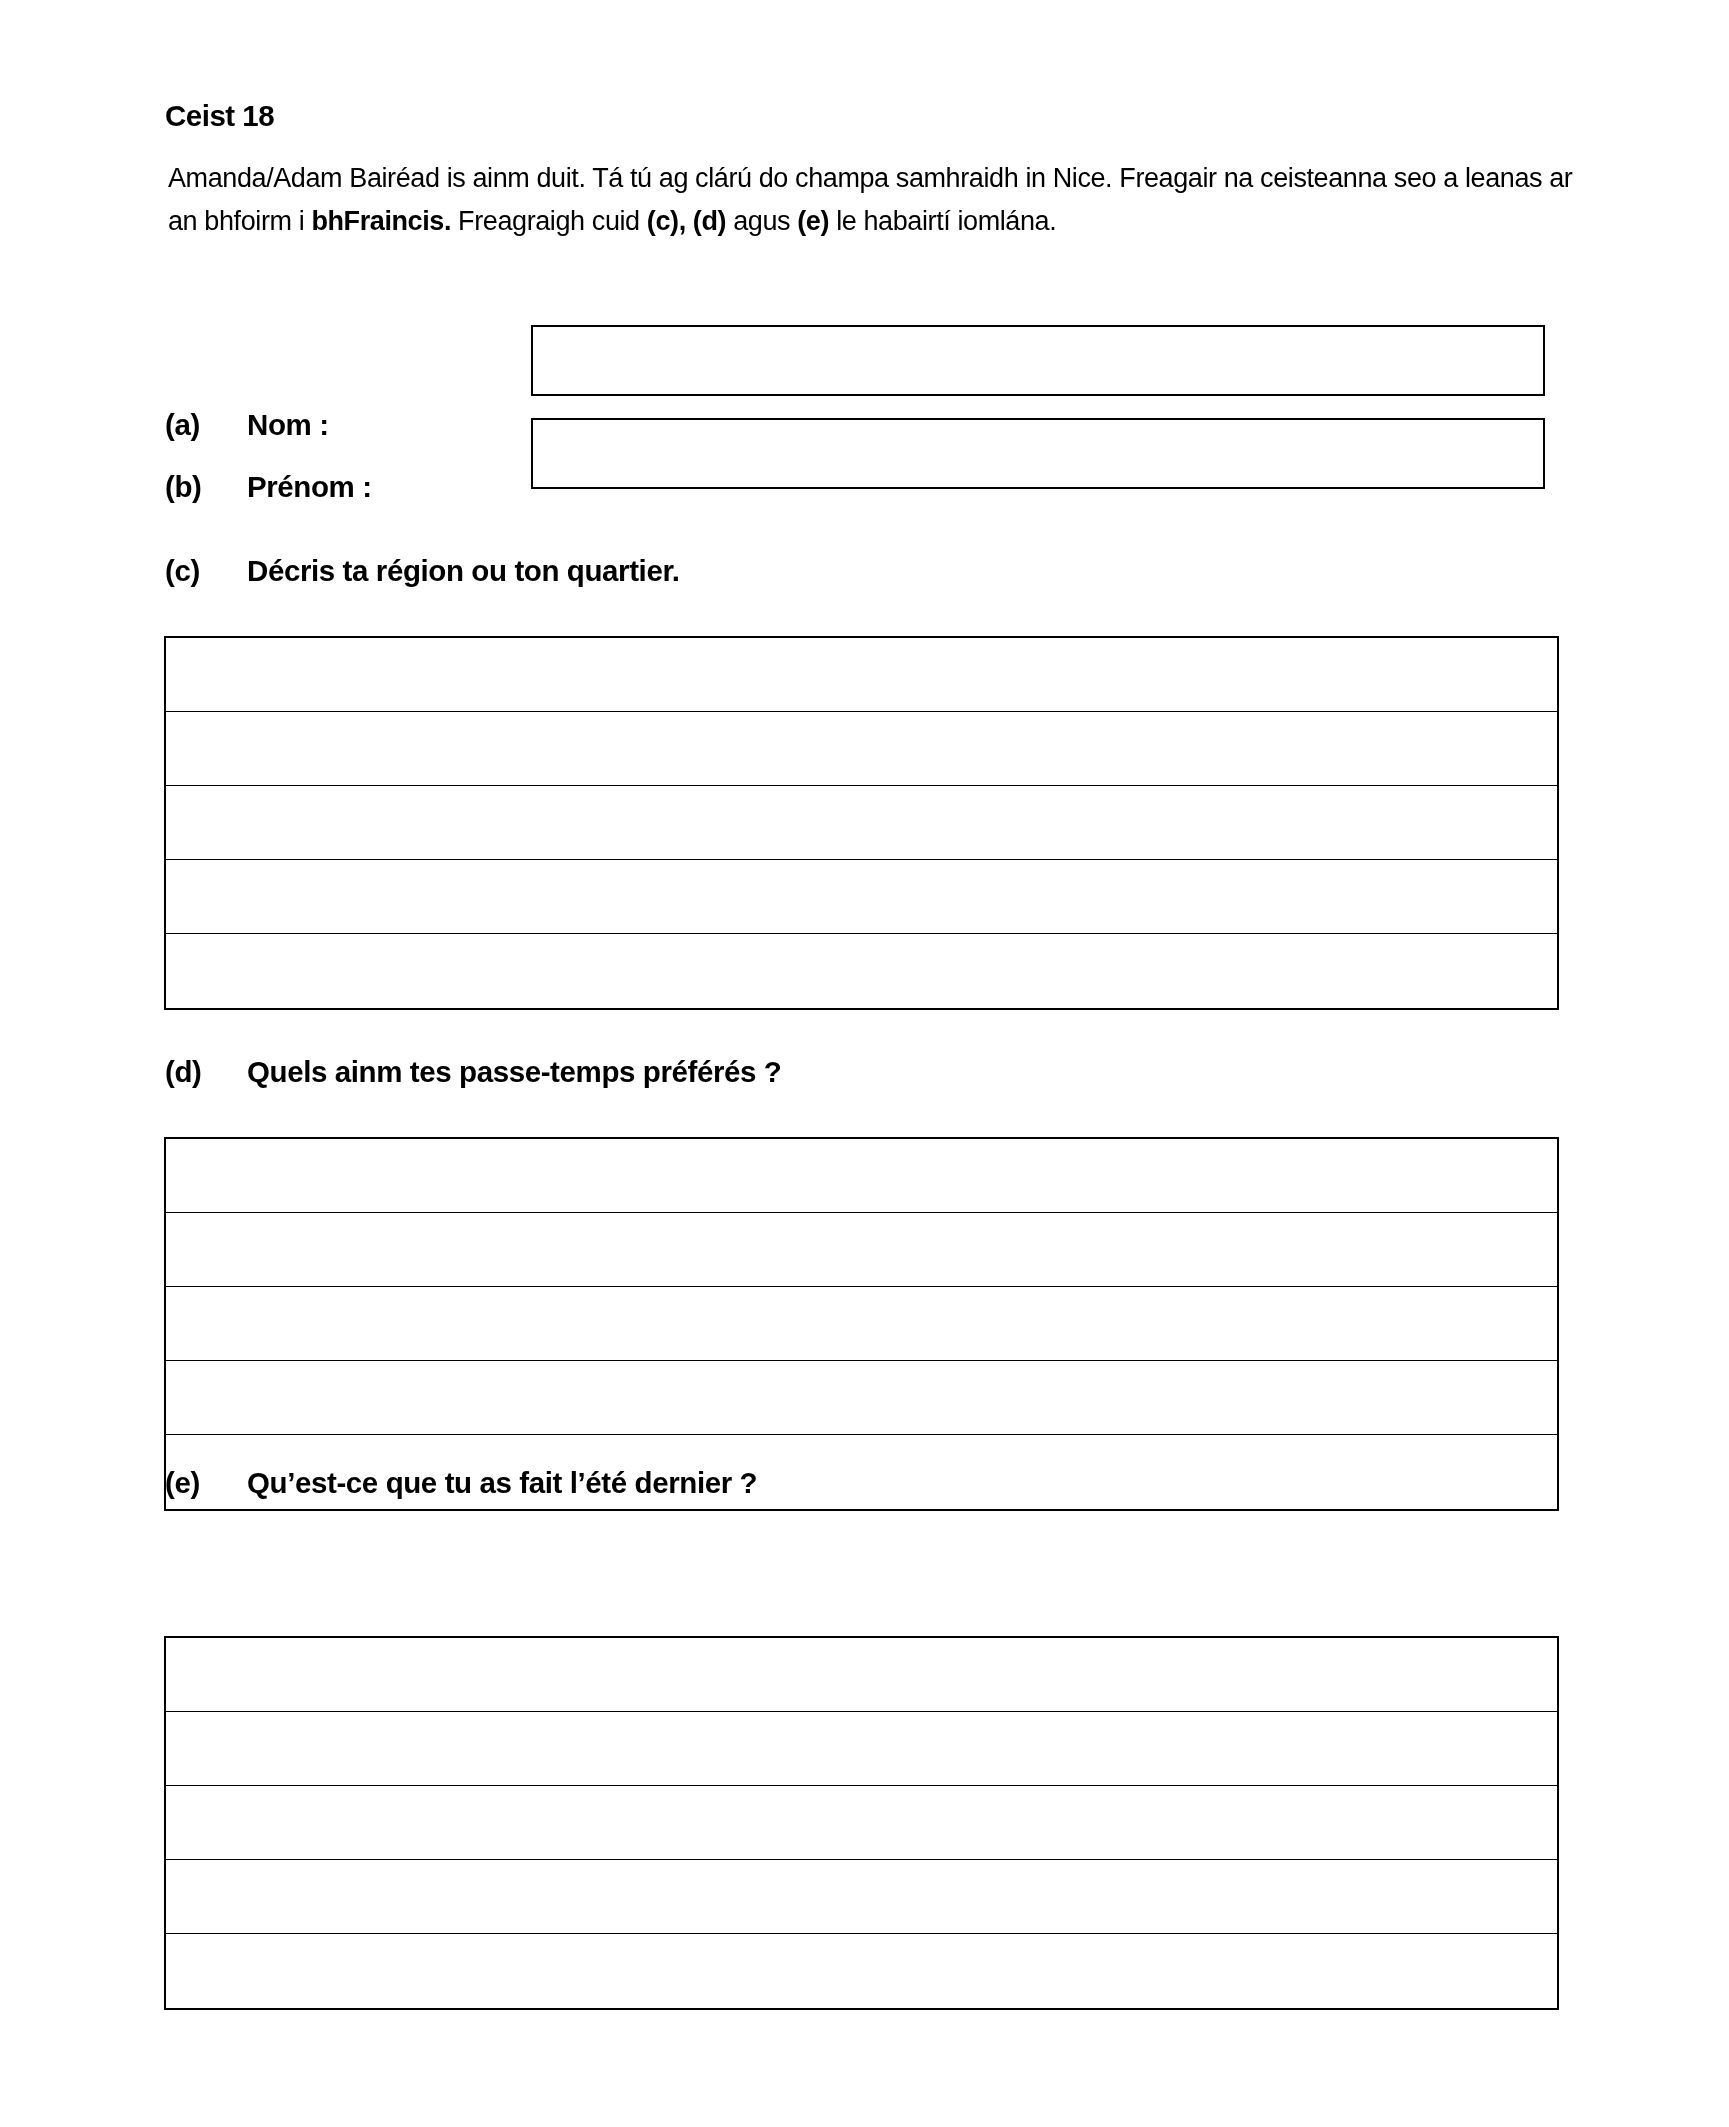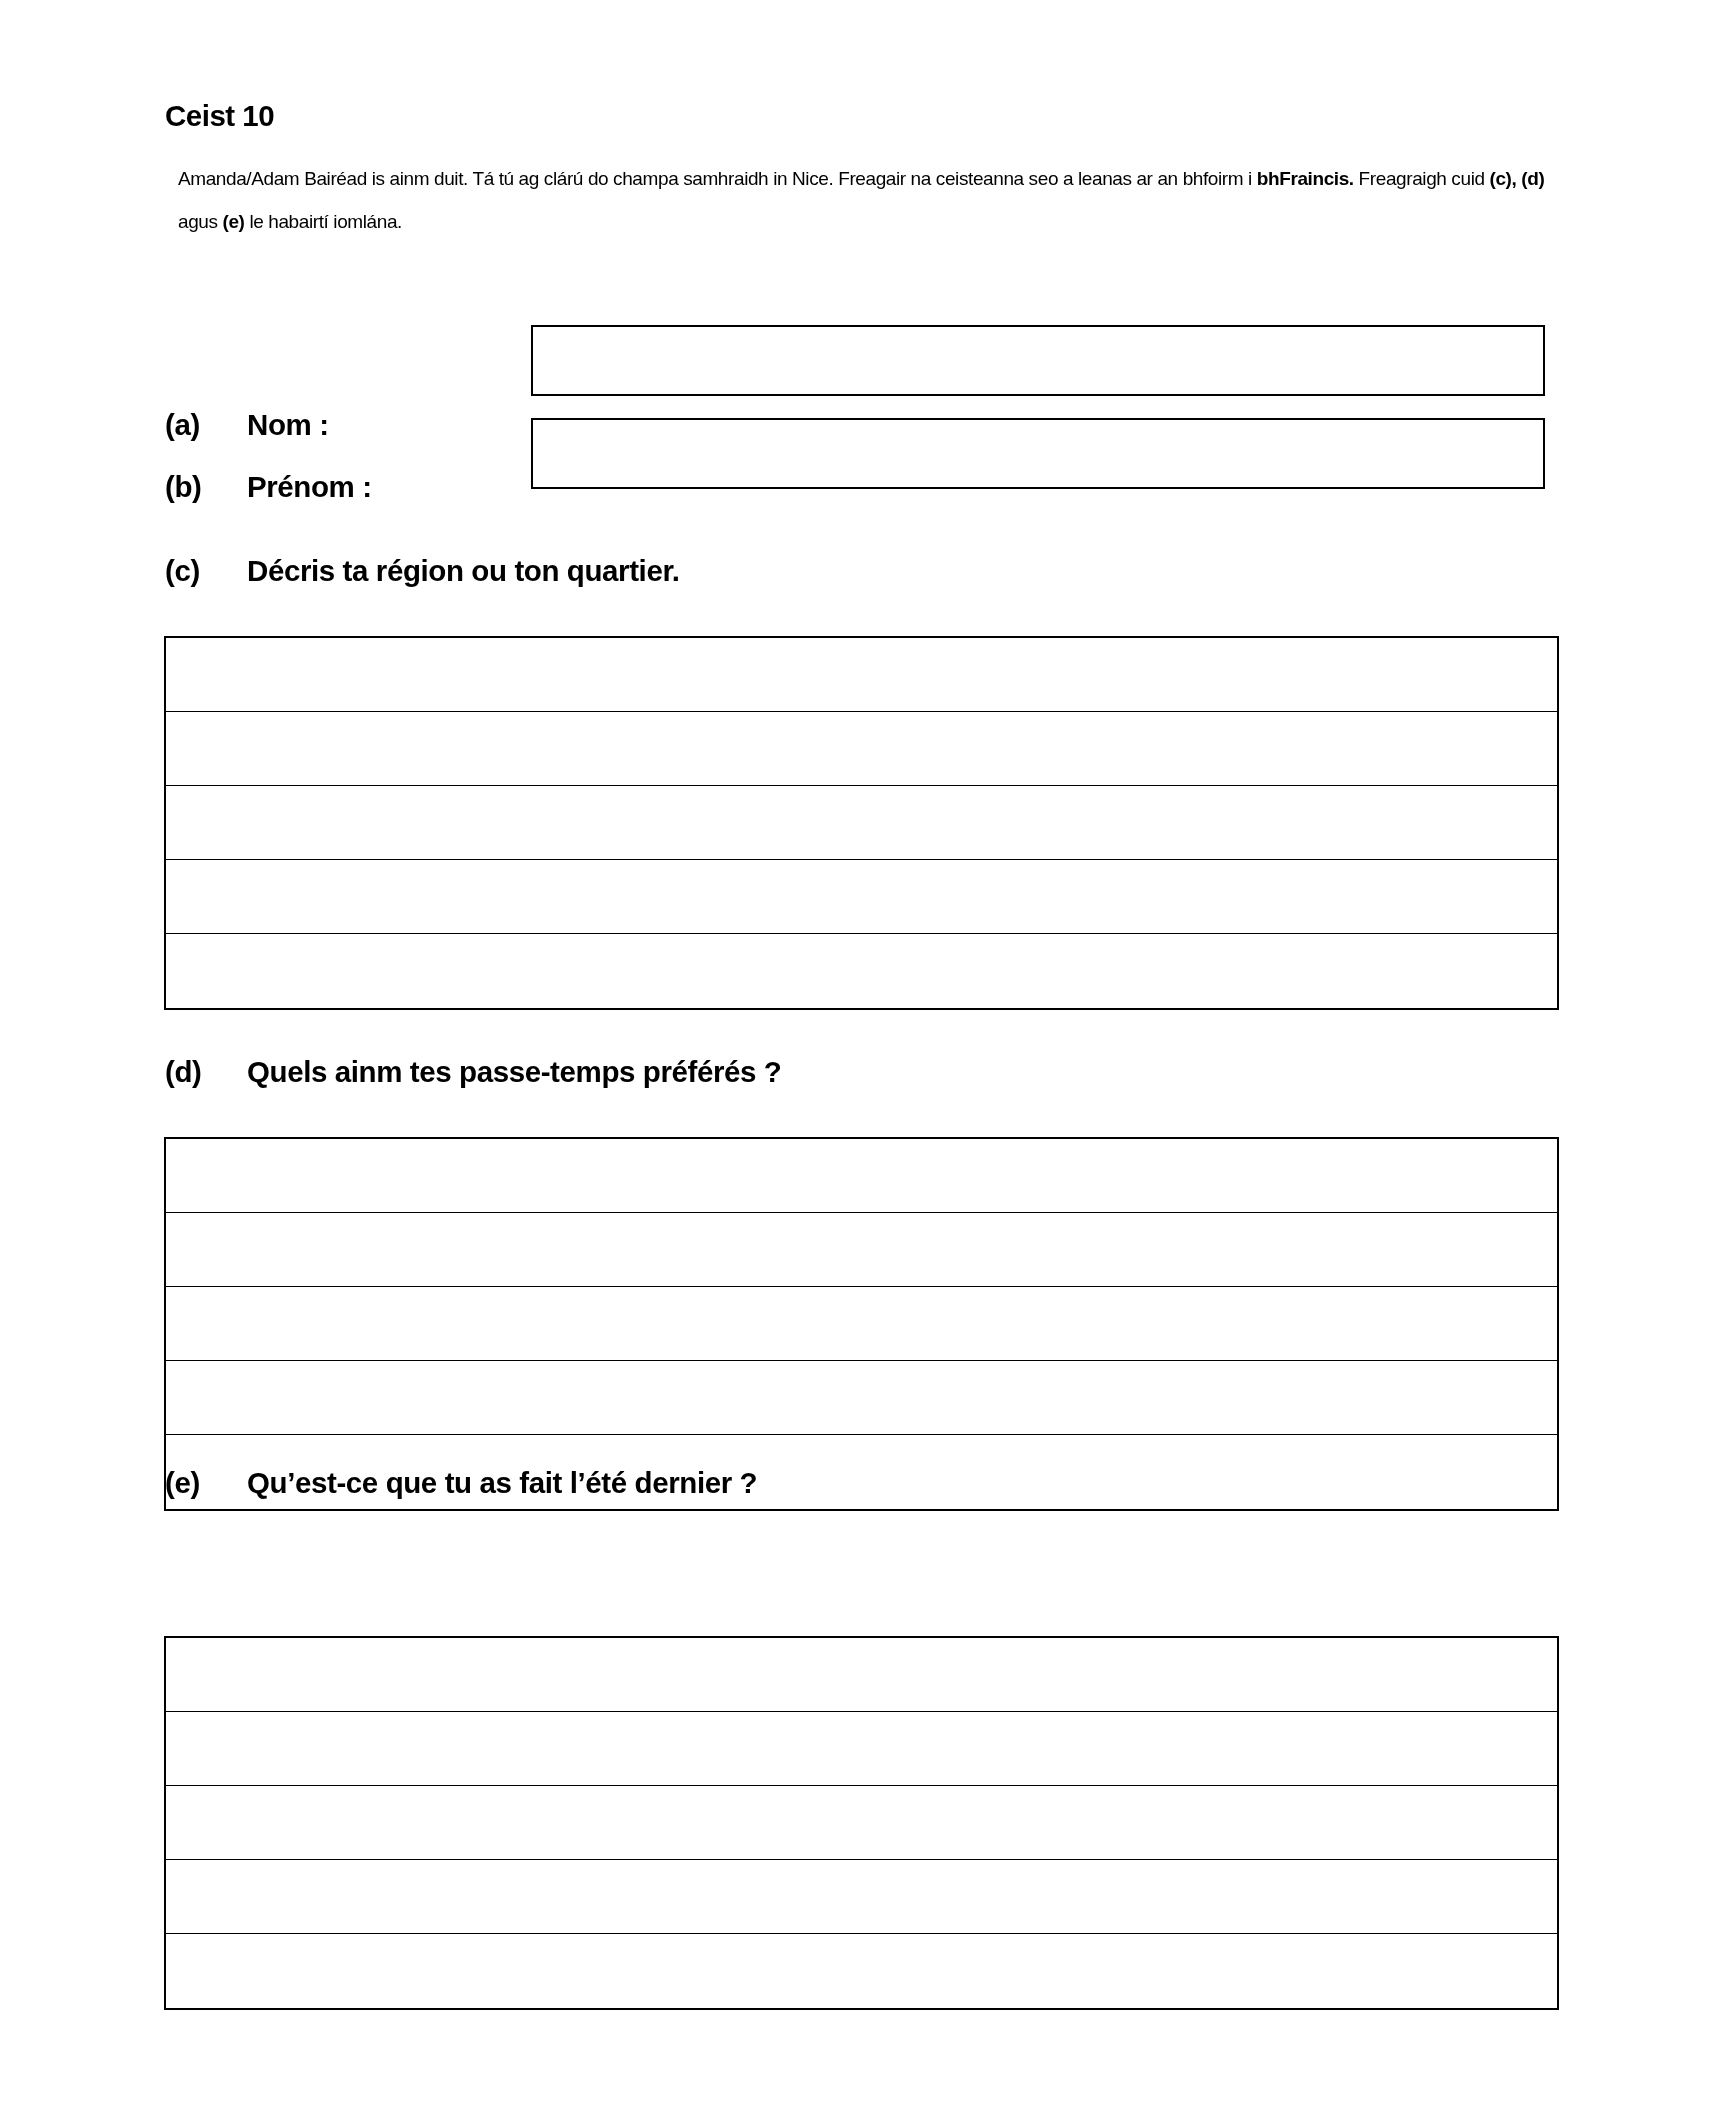--- a/index.html
+++ b/index.html
@@ -1,30 +1,30 @@
 <!DOCTYPE html>
 <html style="font-size:15px"><head>
 <meta charset="utf-8">
 <style>
   html, body { margin:0; padding:0; background:#ffffff; }
   body { width:1729px; height:2128px; position:relative; font-family:"Liberation Sans", sans-serif; color:#000; overflow:hidden; }
   .title { position:absolute; left:165px; top:99px; font-size:29.5px; font-weight:bold; letter-spacing:-0.5px; }
-  .intro { position:absolute; left:178px; top:157px; width:1408px; font-size:19px; line-height:43px; letter-spacing:-0.4px; }
+  .intro { position:absolute; left:168px; top:157px; width:1408px; font-size:27px; line-height:43px; letter-spacing:-0.4px; }
   .intro b { font-weight:bold; }
   .lbl { position:absolute; left:165px; font-size:29.5px; font-weight:bold; letter-spacing:-0.4px; }
   .lbl .letter { display:inline-block; width:82px; }
   .namebox { position:absolute; left:531px; width:1014px; height:71px; border:2.9px solid #000; box-sizing:border-box; background:#fff; }
   .answer { position:absolute; left:164px; width:1395px; border:2.9px solid #000; box-sizing:border-box; }
   .answer .line { height:74px; border-bottom:1.4px solid #000; box-sizing:border-box; }
   .answer .line:last-child { border-bottom:none; }
 </style>
 </head>
 <body>
 
-<div class="title">Ceist 10</div>
+<div class="title">Ceist 18</div>
 
 <div class="intro"><span>Amanda/Adam Bairéad is ainm duit. Tá tú ag clárú do champa samhraidh in Nice. Freagair na ceisteanna seo a leanas ar an bhfoirm i </span><b>bhFraincis.</b><span> Freagraigh cuid </span><b>(c), (d)</b><span> agus </span><b>(e)</b><span> le habairtí iomlána.</span></div>
 
 <div class="lbl" style="top:364px;margin-top:44px;">
   <span class="letter">(a)</span><span>Nom :</span>
 </div>
 <div class="namebox" style="top:325px;"></div>
 
 <div class="lbl" style="top:470px;">
   <span class="letter">(b)</span><span>Prénom :</span>

